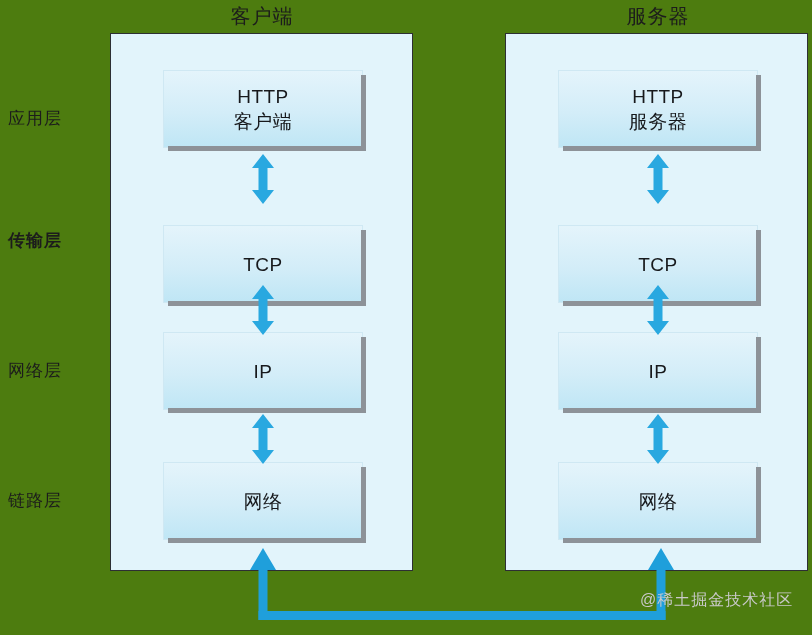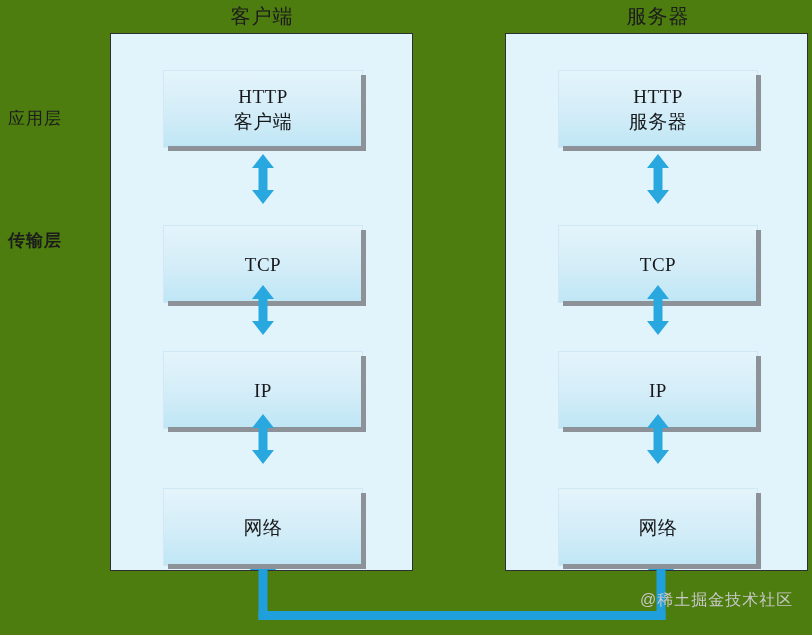--- a/index.html
+++ b/index.html
@@ -76,42 +76,41 @@
     display: flex;
     flex-direction: column;
     align-items: center;
     justify-content: center;
     font-size: 19px;
     line-height: 25px;
     color: #17191c;
     letter-spacing: 0.5px;
     text-align: center;
     z-index: 3;
-    font-family: Liberation Serif, serif;
   }
   .proto-box::after {     
     content: "";
     position: absolute;
     left: 4px;
     top: 4px;
     width: 100%;
     height: 100%;
     background: transparent;
     border-right: 5px solid #8d9298;
     border-bottom: 5px solid #8d9298;
     box-sizing: border-box;
     z-index: -1;
   }
   .proto-line { display: block; }
 
   
   .slot-0 { top:  70px; }
   .slot-1 { top: 202px; margin-top: 23px; }
-  .slot-2 { top: 332px; margin-top: 19px; }
-  .slot-3 { top: 488px; }
+  .slot-2 { top: 332px; }
+  .slot-3 { top: 462px; }
 
   .client-col { left: 163px; }
   .server-col { left: 558px; }
 
   
   .dbl-arrow {
     position: absolute;
     width: 26px;
     height: 50px;
     z-index: 4;
@@ -150,20 +149,22 @@
 </head>
 <body>
 
 <div id="canvas">
 
   <div class="col-title" id="title-client">客户端</div>
   <div class="col-title" id="title-server">服务器</div>
 
   <div class="layer-label" id="label-0">应用层</div>
   <div class="layer-label" id="label-1">传输层</div>
+  <div class="layer-label" id="label-2">网络层</div>
+  <div class="layer-label" id="label-3">链路层</div>
 
   <div class="host-panel" id="panel-client"></div>
   <div class="host-panel" id="panel-server"></div>
 
   <div class="proto-box client-col slot-0">
     <span class="proto-line">HTTP</span>
     <span class="proto-line">客户端</span>
   </div>
   <div class="proto-box client-col slot-1">
     <span class="proto-line">TCP</span>

